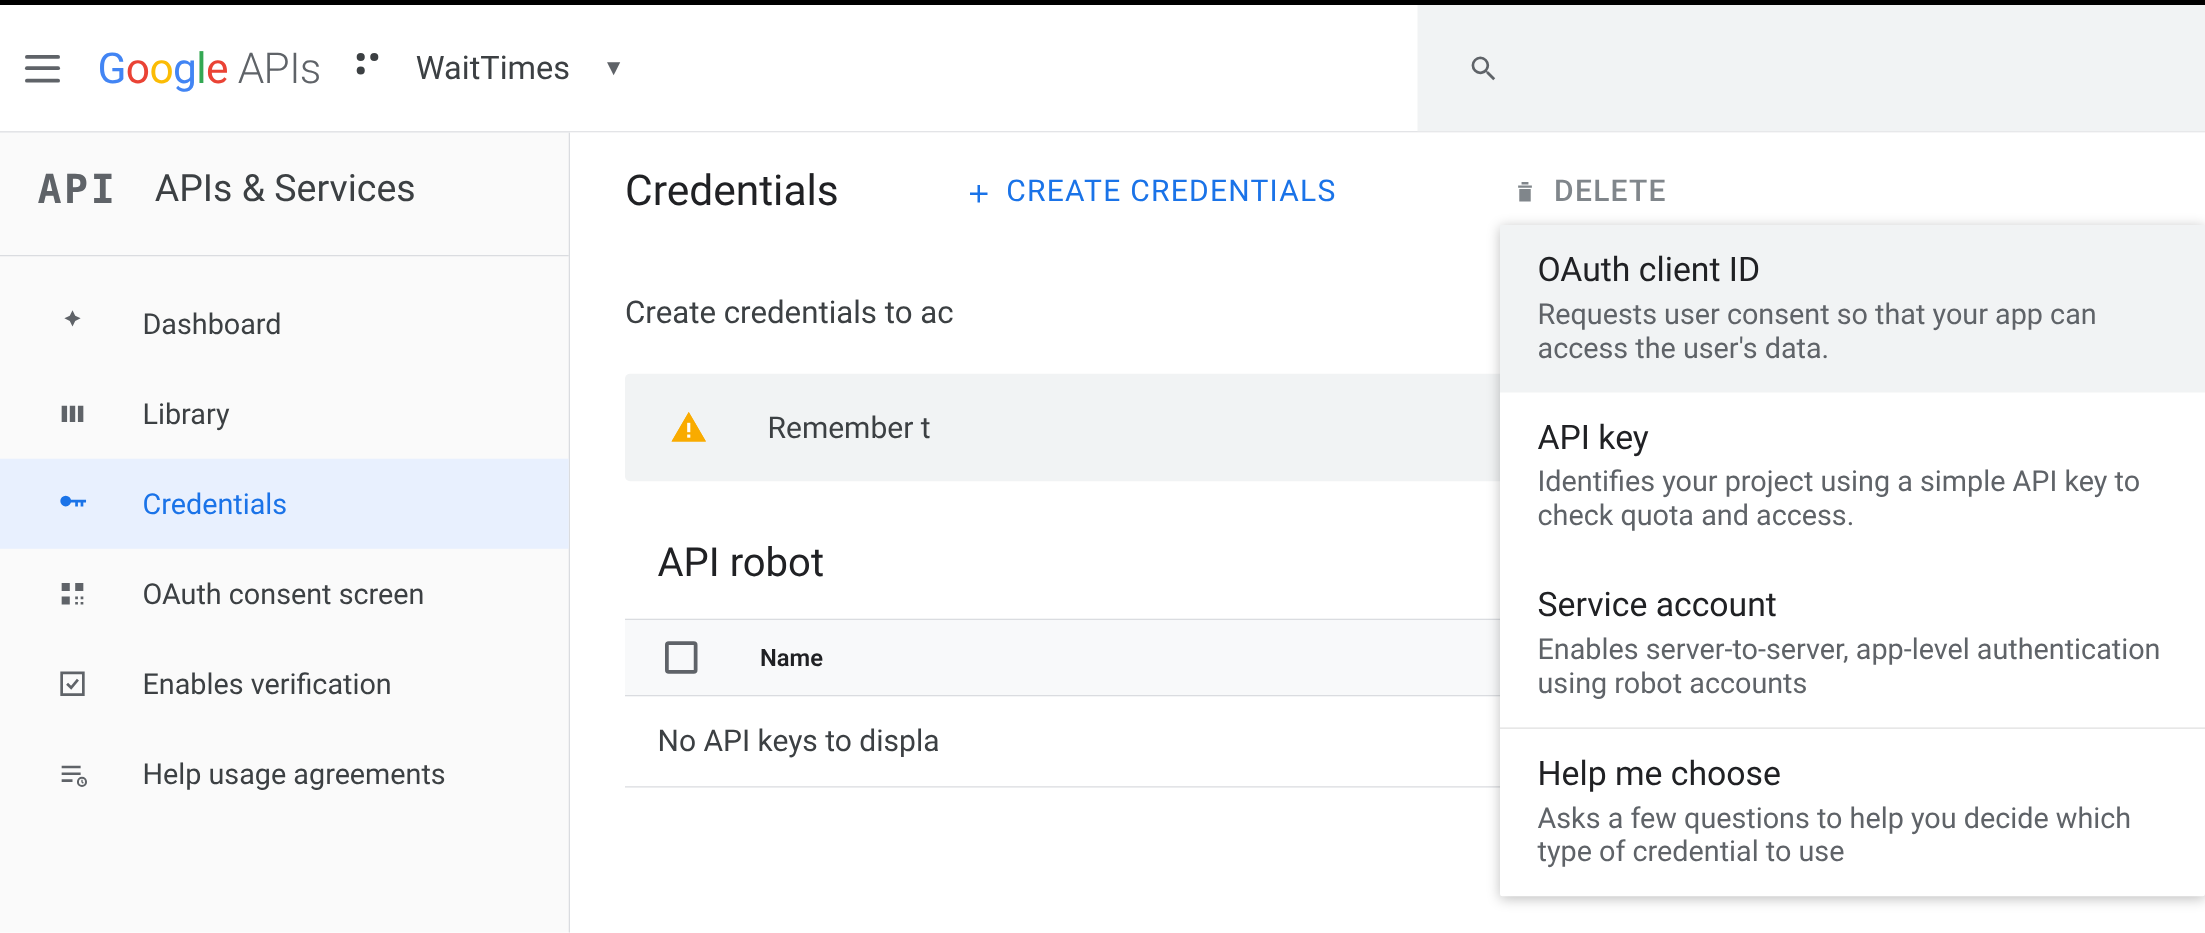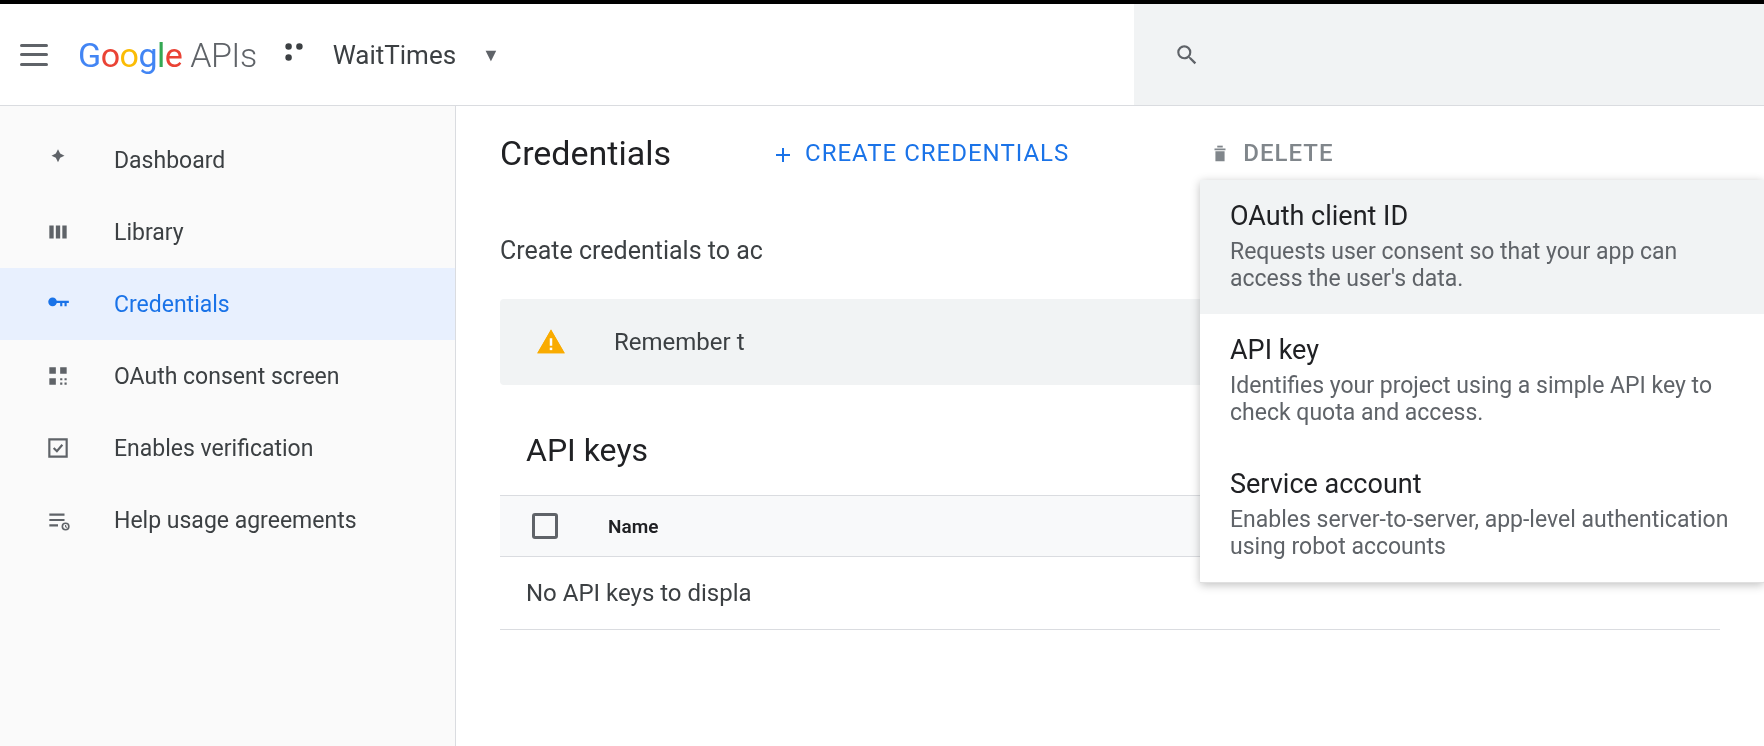--- a/index.html
+++ b/index.html
@@ -138,20 +138,24 @@
   </div>
   <div class="searchbox">
     <svg viewBox="0 0 24 24">
         <path d="M15.5 14h-.79l-.28-.27A6.471 6.471 0 0 0 16 9.5 6.5 6.5 0 1 0 9.5 16c1.61 0 3.09-.59 4.23-1.57l.27.28v.79l5 4.99L20.49 19l-4.99-5zm-6 0C7.01 14 5 11.99 5 9.5S7.01 5 9.5 5 14 7.01 14 9.5 11.99 14 9.5 14z"></path>
       </svg>
   </div>
 </div>
 
 <div class="below">
   <div class="sidebar">
+    <div class="sidebar-header">
+      <span class="api-logo">API</span>
+      <span class="sidebar-title">APIs &amp; Services</span>
+    </div>
     <div class="nav">
       <div class="nav-item">
         <span class="nav-icon">
             <svg viewBox="0 0 24 24">
               <path d="M12 2l2 4 4 2-4 2-2 4-2-4-4-2 4-2z"></path>
             </svg>
           </span>
         <span>Dashboard</span>
       </div>
       <div class="nav-item">
@@ -224,21 +228,21 @@
     <div class="banner">
       <svg viewBox="0 0 24 24">
           <path fill="#f9ab00" d="M12 2L1 21h22L12 2zm0 5l7.5 13h-15L12 7z"></path>
           <path fill="#f9ab00" d="M12 2L1 21h22z"></path>
           <rect x="11" y="9" width="2" height="6" fill="#fff"></rect>
           <rect x="11" y="16.5" width="2" height="2" fill="#fff"></rect>
         </svg>
       <span>Remember t</span>
     </div>
 
-    <div class="section-title">API keys</div>
+    <div class="section-title">API robot</div>
 
     <div class="table">
       <div class="thead">
         <div class="checkbox"></div>
         <div class="th">Name</div>
       </div>
       <div class="empty-row">No API keys to displa</div>
     </div>
 
     <div class="dropdown">
@@ -248,15 +252,19 @@
       </div>
       <div class="dd-item">
         <div class="dd-title">API key</div>
         <div class="dd-desc">Identifies your project using a simple API key to check quota and access.</div>
       </div>
       <div class="dd-item">
         <div class="dd-title">Service account</div>
         <div class="dd-desc">Enables server-to-server, app-level authentication using robot accounts</div>
       </div>
       <div class="dd-sep"></div>
+      <div class="dd-item">
+        <div class="dd-title">Help me choose</div>
+        <div class="dd-desc">Asks a few questions to help you decide which type of credential to use</div>
+      </div>
     </div>
   </div>
 </div>
 
 </body></html>

